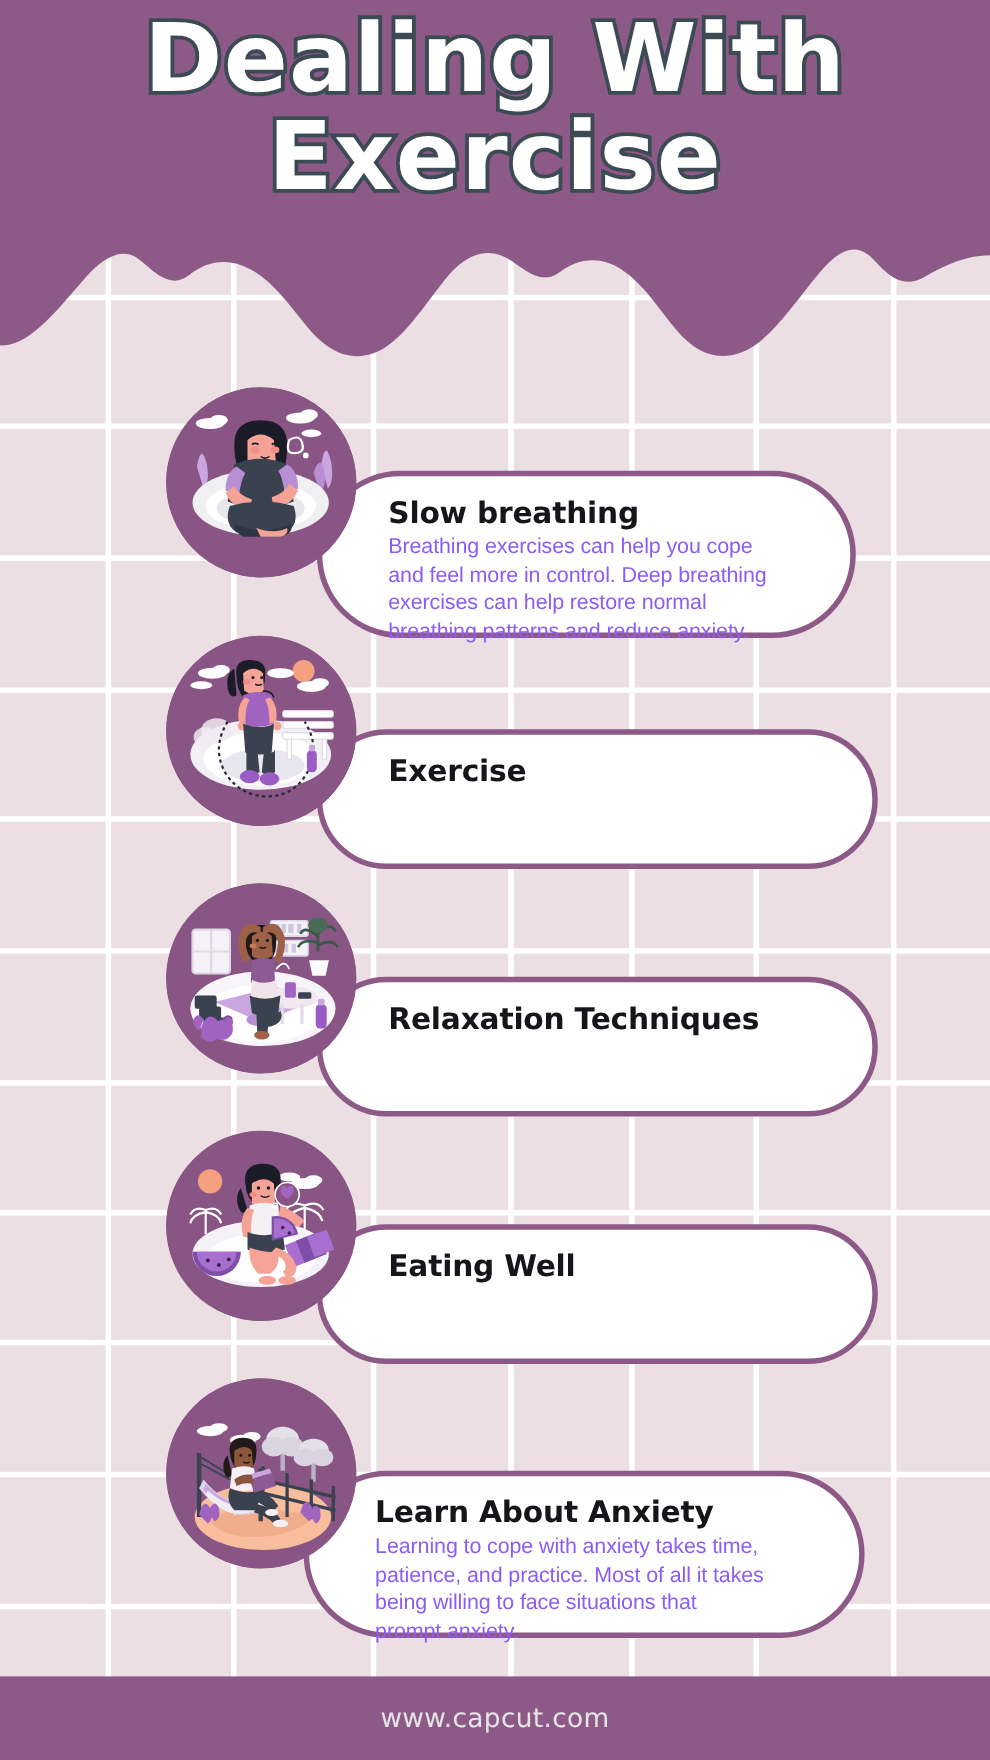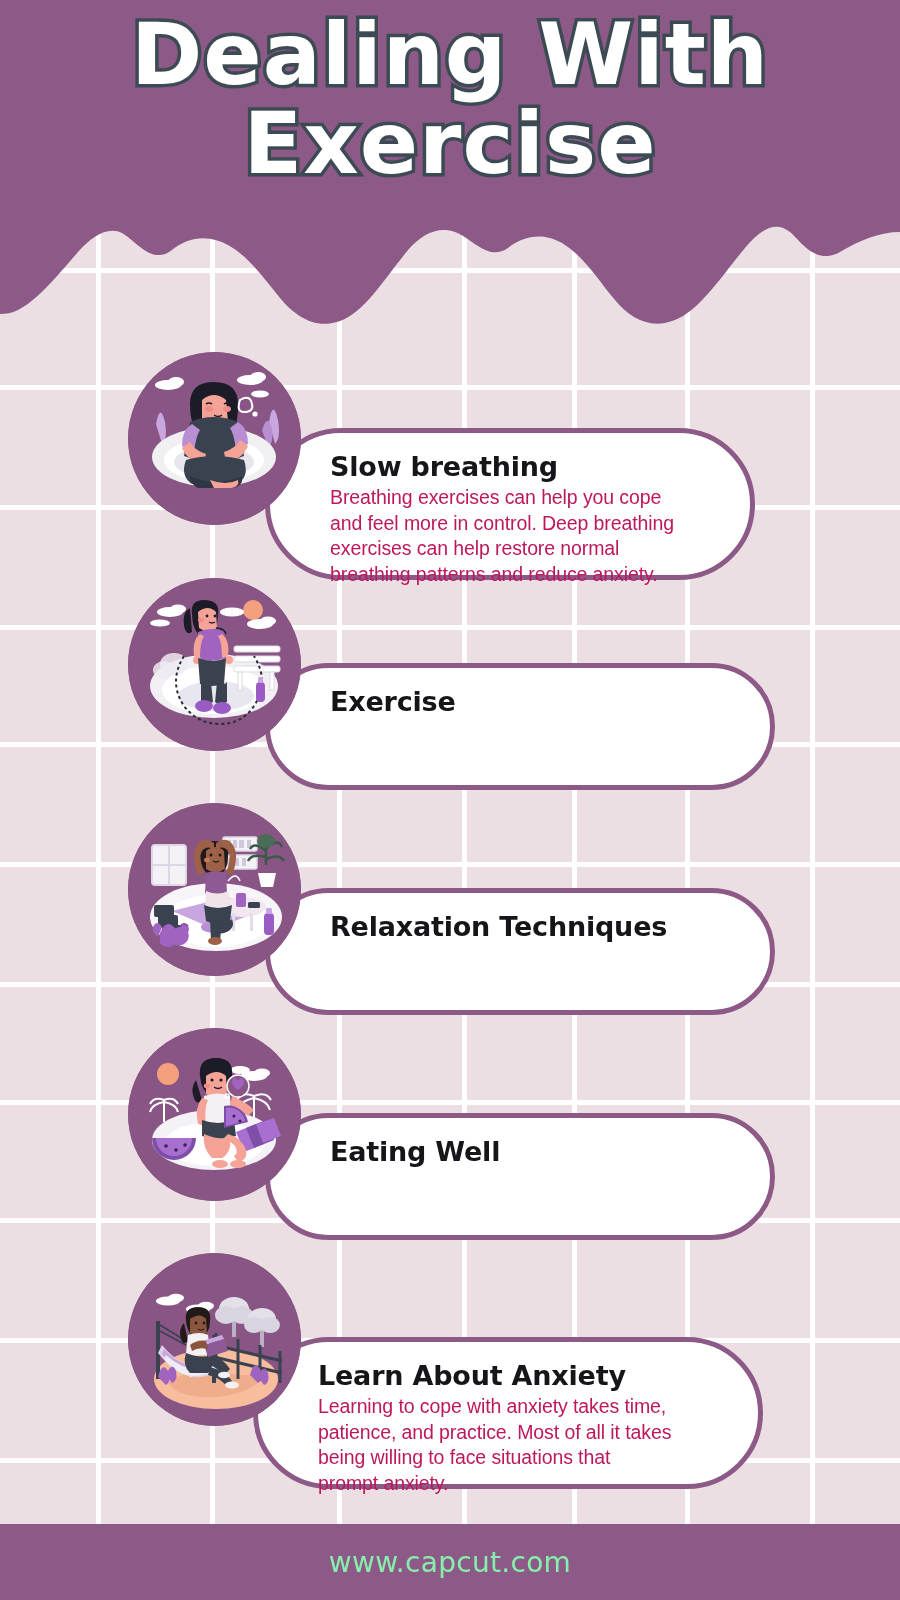--- a/index.html
+++ b/index.html
@@ -55,21 +55,21 @@
     line-height: 0.99;
     letter-spacing: 1px;
     color: #ffffff;
     -webkit-text-stroke: 7px #3c4b53;
     paint-order: stroke fill;
     display: block;
   }
   .title-line.l2 { margin-top: 4px; }
 
   
-  .items { position: absolute; inset: 0; z-index: 5; }
+  .items { position: absolute; inset: 0; z-index: 5; margin-left: 23px; }
 
   .item { position: absolute; left: 0; width: 900px; }
 
   .thumb {
     position: absolute;
     left: 128px;
     width: 173px;
     height: 173px;
     border-radius: 50%;
     background: #885584;
@@ -92,41 +92,41 @@
     font-size: 27px;
     line-height: 1.18;
     color: #15151a;
     letter-spacing: -0.2px;
     margin-bottom: 2px;
   }
   .card-body {
     font-family: "Liberation Sans", sans-serif;
     font-size: 19.5px;
     line-height: 1.32;
-    color: #be185d;
+    color: #8b5cf6;
     letter-spacing: -0.1px;
     white-space: pre-line;
   }
 
   
   .footer {
     position: absolute;
     left: 0; bottom: 0;
     width: 900px;
     height: 76px;
     background: #8d5a88;
     z-index: 8;
     display: flex;
     align-items: center;
     justify-content: center;
   }
   .footer-text {
     font-family: "DejaVu Sans", sans-serif;
-    font-size: 28px;
-    color: #86efac;
+    font-size: 24px;
+    color: #e5e5e5;
     letter-spacing: 0.3px;
   }
 </style>
 </head>
 <body>
 
 <div class="poster">
 
   <div class="grid-layer">
     <div class="grid-v" style="left:96px"></div>

